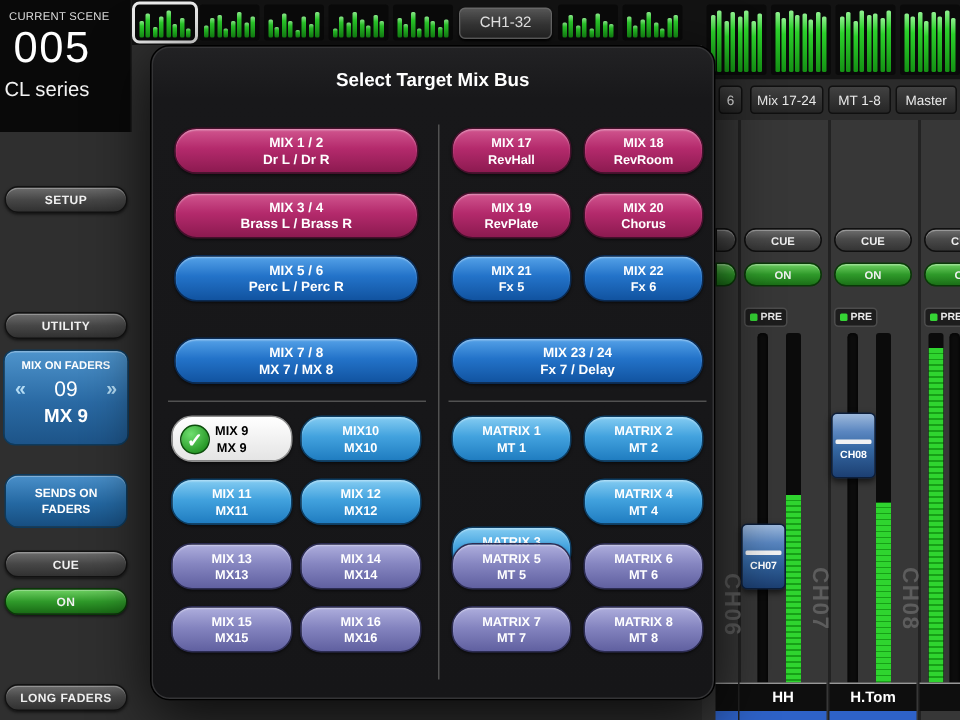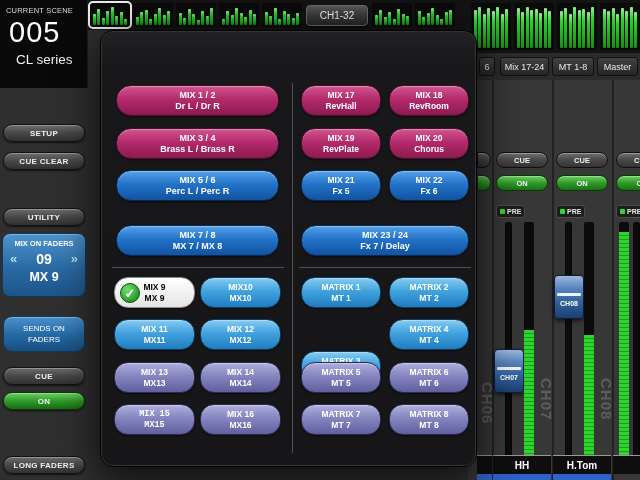--- a/index.html
+++ b/index.html
@@ -24,41 +24,41 @@
       box-shadow:0 1px 2px #000}
 
   .tab{position:absolute;top:57px;height:19px;background:linear-gradient(180deg,#414141,#262626);
       border:1px solid #101010;border-radius:3px;color:#eaeaea;font-size:9px;
       display:flex;align-items:center;justify-content:center;white-space:nowrap}
 
   
   .scene{position:absolute;left:0;top:0;width:88px;height:88px;background:#090909;border-right:1px solid #1c1c1c}
   .scene .cl{font-size:7.5px;color:#dedede;padding:6px 0 0 6px;letter-spacing:.2px}
   .scene .num{font-size:29px;color:#fff;padding:1px 0 0 9px;letter-spacing:1px}
-  .scene .ser{font-size:13.5px;color:#f2f2f2;padding:3px 0 0 16px}
+  .scene .ser{font-size:13.5px;color:#f2f2f2;padding:3px 0 0 3px}
 
   .sbtn{position:absolute;left:3px;width:82px;height:18px;border-radius:9px;
       background:linear-gradient(180deg,#6d6d6d,#474747 50%,#313131);border:1px solid #121212;
       color:#f0f0f0;font-size:8px;font-weight:bold;letter-spacing:.3px;
       display:flex;align-items:center;justify-content:center;
       box-shadow:inset 0 1px 0 rgba(255,255,255,.28),0 1px 2px rgba(0,0,0,.6)}
   .sbtn.green{background:linear-gradient(180deg,#6fd163,#2f9a2a 50%,#196a15);border-color:#0a3808}
 
   .mof{position:absolute;left:2px;top:233px;width:84px;height:64px;border-radius:8px;
       background:linear-gradient(180deg,#4e94cc,#2a6aa4 55%,#1d5488);border:1px solid #0e3a5c;
       box-shadow:inset 0 1px 0 rgba(255,255,255,.3)}
   .mof .t{font-size:7.5px;font-weight:bold;text-align:center;padding-top:5px}
   .mof .nav{display:flex;align-items:center;justify-content:space-between;padding:3px 7px 0 7px}
   .mof .arrow{font-size:13px;font-weight:bold;color:#b4dcf4;line-height:14px}
-  .mof .num{font-size:14px;font-weight:bold}
+  .mof .num{font-size:14px;font-weight:normal}
   .mof .nm{font-size:12.5px;font-weight:bold;text-align:center;padding-top:3px}
 
   .sof{position:absolute;left:3px;top:316px;width:82px;height:36px;border-radius:9px;
       background:linear-gradient(180deg,#4a90ca,#2468a2 55%,#174e80);border:1px solid #0e3a5c;
-      color:#fff;font-size:8px;font-weight:normal;display:flex;flex-direction:column;
+      color:#fff;font-size:8px;font-weight:bold;display:flex;flex-direction:column;
       align-items:center;justify-content:center;gap:2px;
       box-shadow:inset 0 1px 0 rgba(255,255,255,.3)}
 
   
   .strips-bg{position:absolute;left:468px;top:80px;width:172px;height:400px;background:#373737}
   .strip-sep{position:absolute;top:80px;height:400px;width:2px;background:#222}
   .pill{position:absolute;height:16px;border-radius:8px;display:flex;align-items:center;justify-content:center;
       font-size:7.5px;font-weight:bold;color:#f0f0f0;border:1px solid #101010;
       background:linear-gradient(180deg,#707070,#4a4a4a 45%,#343434);
       box-shadow:inset 0 1px 0 rgba(255,255,255,.3)}
@@ -246,23 +246,20 @@
 
   <div class="scene">
     <div class="cl">CURRENT SCENE</div>
     <div class="num">005</div>
     <div class="ser">CL series</div>
   </div>
 
   <div class="sbtn" style="top:124px">
       <span>SETUP</span>
     </div>
-  <div class="sbtn" style="top:152px">
-      <span>CUE CLEAR</span>
-    </div>
   <div class="sbtn" style="top:208px">
       <span>UTILITY</span>
     </div>
 
   <div class="mof">
     <div class="t">MIX ON FADERS</div>
     <div class="nav">
       <span class="arrow">«</span>
       <span class="num">09</span>
       <span class="arrow">»</span>
@@ -354,20 +351,21 @@
       <span class="led"></span>
       <span>PRE</span>
     </div>
   <div class="meter" style="left:619px">
       <div class="mfill" style="height: 96%;"></div>
     </div>
   <div class="groove" style="left:633px"></div>
   <div class="namebox" style="left:613px;width:27px"></div>
 
   <div class="popup" id="mixpopup">
+    <div class="title">Select Target Mix Bus</div>
     <div class="vdiv"></div>
     <div class="hdiv" style="left:11px;width:172px"></div>
     <div class="hdiv" style="left:198px;width:172px"></div>
 
   <div class="pb magenta wide" style="left: 15px; top: 54px; width: 163px;">
         <div class="l1">MIX 1 / 2</div>
         <div class="l2">Dr L / Dr R</div>
       </div>
       <div class="pb magenta wide" style="left: 15px; top: 97px; width: 163px;">
         <div class="l1">MIX 3 / 4</div>
@@ -427,21 +425,21 @@
         <div class="l2">MX12</div>
       </div>
       <div class="pb violet" style="left: 13px; top: 331px; width: 81px;">
         <div class="l1">MIX 13</div>
         <div class="l2">MX13</div>
       </div>
       <div class="pb violet" style="left: 99px; top: 331px; width: 81px;">
         <div class="l1">MIX 14</div>
         <div class="l2">MX14</div>
       </div>
-      <div class="pb violet" style="left: 13px; top: 373px; width: 81px; font-family: Liberation Mono, monospace;">
+      <div class="pb violet" style="left: 13px; top: 373px; width: 81px;">
         <div class="l1">MIX 15</div>
         <div class="l2">MX15</div>
       </div>
       <div class="pb violet" style="left: 99px; top: 373px; width: 81px;">
         <div class="l1">MIX 16</div>
         <div class="l2">MX16</div>
       </div>
       <div class="pb cyan" style="left: 200px; top: 246px; width: 80px;">
         <div class="l1">MATRIX 1</div>
         <div class="l2">MT 1</div>

